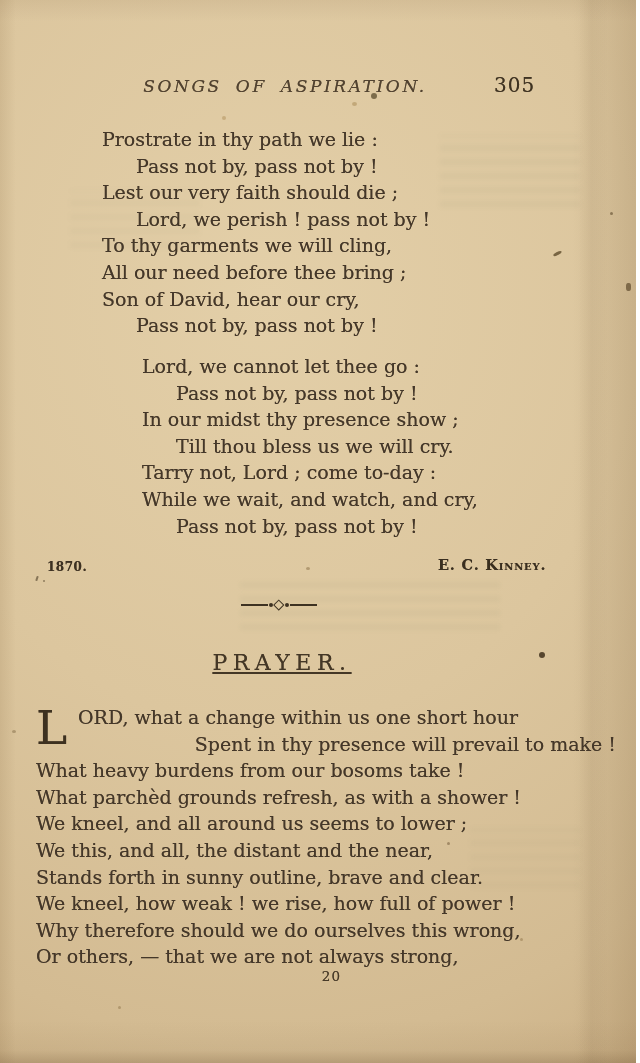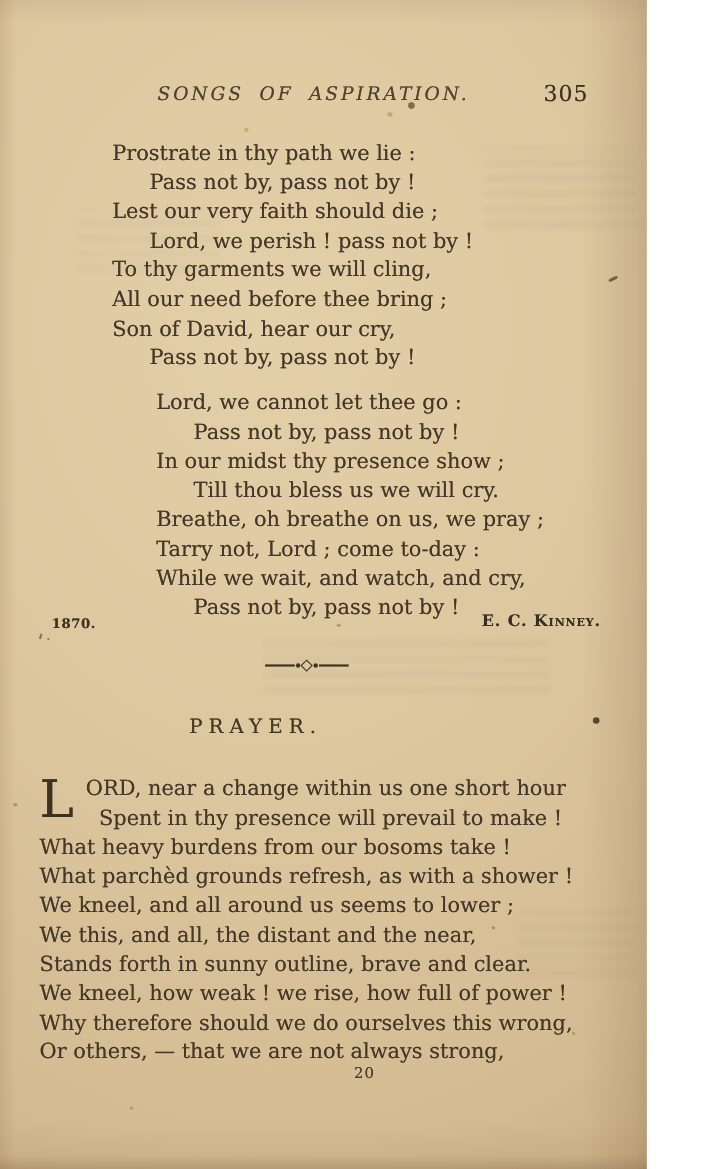--- a/index.html
+++ b/index.html
@@ -1,21 +1,21 @@
 <!DOCTYPE html>
 <html><head>
 <meta charset="utf-8">
 <style>
   html,body{margin:0;padding:0;}
   body{
     width:640px;height:1063px;overflow:hidden;
     font-family:"DejaVu Serif","Liberation Serif",serif;
   }
   .page{
-    position:relative;width:588px;height:1063px;overflow:hidden;
+    position:relative;width:636px;height:1063px;overflow:hidden;
     background:
       linear-gradient(90deg, rgba(125,95,55,.14) 0%, rgba(125,95,55,0) 2.5%),
       linear-gradient(270deg, rgba(110,82,46,.18) 0%, rgba(110,82,46,.07) 6%, rgba(110,82,46,0) 10%),
       linear-gradient(0deg, rgba(95,68,38,.25) 0%, rgba(95,68,38,.06) 1.2%, rgba(95,68,38,0) 4%),
       linear-gradient(180deg, rgba(95,68,38,.08) 0%, rgba(95,68,38,0) 2%),
       radial-gradient(ellipse 130% 90% at 42% 28%, #e3cfa8 0%, #dcc69e 45%, #d3bb92 78%, #c9ad82 100%);
     color:#453827;
   }
   .crease{
     position:absolute;top:0;left:578px;width:30px;height:1063px;
@@ -47,31 +47,31 @@
 
   .divider{
     position:absolute;top:600px;left:241px;width:76px;height:10px;
     display:flex;align-items:center;justify-content:center;
   }
   .dline{width:27px;height:1.8px;background:#3e3222;}
   .ddot{width:4px;height:4px;border-radius:50%;background:#3e3222;margin:0 1px;}
   .ddiamond{width:5.5px;height:5.5px;border:1.7px solid #3e3222;transform:rotate(45deg);margin:0 1px;background:transparent;}
 
   .poem-title{
-    position:absolute;top:650px;left:172px;width:220px;
-    font-size:18px;letter-spacing:5.5px;color:#443726;
+    position:absolute;top:650px;left:172px;width:220px;text-align:center;
+    font-size:22px;letter-spacing:5.5px;color:#443726;text-decoration:underline;
   }
 
   .sonnet{position:absolute;top:704px;left:36px;width:580px;font-size:19px;line-height:26.6px;white-space:nowrap;color:#443729;}
   .drop-cap{
     position:absolute;left:0;top:5px;font-size:47px;line-height:38px;color:#3d3120;
     text-shadow:0 0 .5px rgba(62,48,30,.65);
   }
   .sl1{padding-left:42px;}
-  .sl2{padding-left:54px;}
+  .sl2{padding-left:54px;text-align:right;}
 
   .signature{
     position:absolute;top:968px;left:281px;width:60px;text-align:right;
     font-size:13.5px;letter-spacing:1px;color:#473a28;
   }
 
   .speck{position:absolute;border-radius:50%;}
   .showthrough{
     position:absolute;filter:blur(2.5px);opacity:.5;
     background:repeating-linear-gradient(0deg, rgba(112,118,88,.14) 0 6px, rgba(112,118,88,0) 6px 14px);
@@ -96,42 +96,41 @@
     <div>All our need before thee bring ;</div>
     <div>Son of David, hear our cry,</div>
     <div class="ind">Pass not by, pass not by !</div>
   </div>
 
   <div class="hymn stanza2 ink">
     <div>Lord, we cannot let thee go :</div>
     <div class="ind">Pass not by, pass not by !</div>
     <div>In our midst thy presence show ;</div>
     <div class="ind">Till thou bless us we will cry.</div>
-    <div>Breathe, oh breathe on us, we pray ;</div>
     <div>Tarry not, Lord ; come to-day :</div>
     <div>While we wait, and watch, and cry,</div>
     <div class="ind">Pass not by, pass not by !</div>
   </div>
 
   <div class="attr-year ink">1870.</div>
   <div class="attr-author ink">E. C. Kinney.</div>
 
   <div class="divider">
     <span class="dline"></span>
     <span class="ddot"></span>
     <span class="ddiamond"></span>
     <span class="ddot"></span>
     <span class="dline"></span>
   </div>
 
   <div class="poem-title ink">PRAYER.</div>
 
   <div class="sonnet">
     <span class="drop-cap">L</span>
-    <div class="sl1 ink">ORD, near a change within us one short hour</div>
+    <div class="sl1 ink">ORD, what a change within us one short hour</div>
     <div class="sl2 ink">Spent in thy presence will prevail to make !</div>
     <div class="ink">What heavy burdens from our bosoms take !</div>
     <div class="ink">What parchèd grounds refresh, as with a shower !</div>
     <div class="ink">We kneel, and all around us seems to lower ;</div>
     <div class="ink">We this, and all, the distant and the near,</div>
     <div class="ink">Stands forth in sunny outline, brave and clear.</div>
     <div class="ink">We kneel, how weak ! we rise, how full of power !</div>
     <div class="ink">Why therefore should we do ourselves this wrong,</div>
     <div class="ink">Or others, — that we are not always strong,</div>
   </div>

